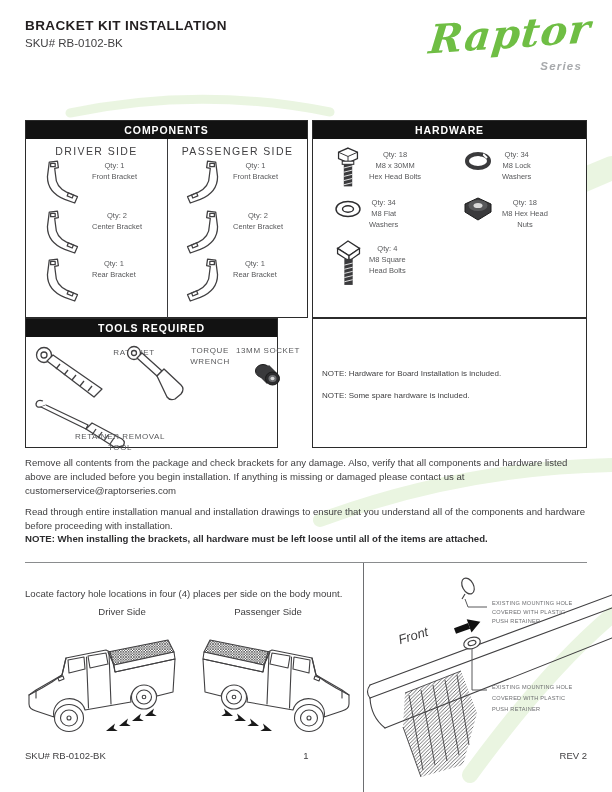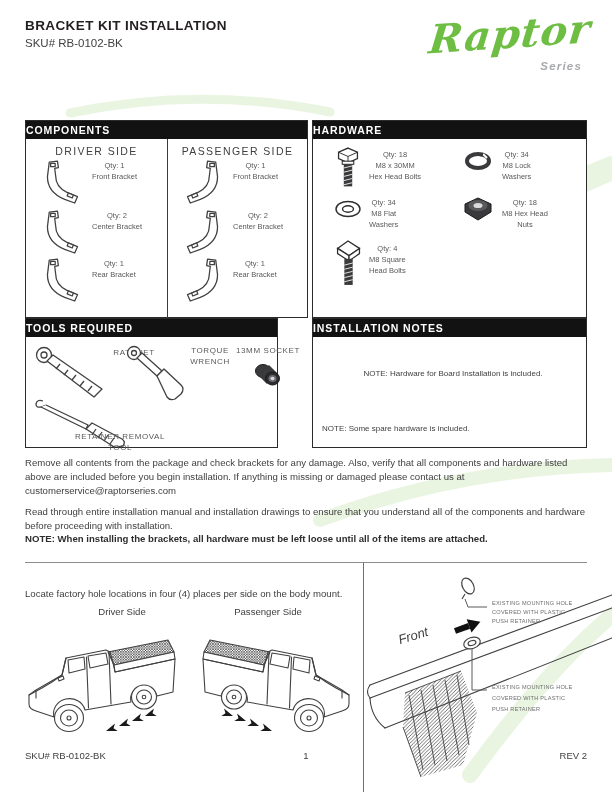--- a/index.html
+++ b/index.html
@@ -10,21 +10,21 @@
   .doc-title{left:25px;top:18px;font-size:13.5px;font-weight:bold;color:#231f20;letter-spacing:.4px;}
   .doc-sku{left:25px;top:37px;font-size:11.5px;color:#414042;}
   .logo{right:22px;top:10px;width:175px;height:62px;text-align:right;}
   .logo-script{display:inline-block;font-family:"DejaVu Serif",serif;font-style:italic;font-weight:bold;
                font-size:40px;line-height:48px;color:#6fbe44;transform:skewX(-10deg) rotate(-4deg);letter-spacing:1px;}
   .logo-sub{position:absolute;right:8px;bottom:0;font-size:11.5px;font-style:italic;font-weight:bold;
             color:#a7a9ac;letter-spacing:1.2px;margin-top:28px;}
   
   .box{position:absolute;border:1px solid #2b2b2b;background:#fff;box-sizing:border-box;}
   .box-bar{height:18px;background:#121212;color:#fff;font-size:10.5px;font-weight:bold;
-           letter-spacing:.9px;text-align:left;line-height:18px;}
+           letter-spacing:.9px;text-align:center;line-height:18px;}
   .col-title{position:absolute;top:24px;font-size:10.5px;letter-spacing:1.4px;color:#414042;text-align:center;width:141px;}
   .vdiv{position:absolute;width:1px;background:#3a3a3c;}
   .item-lbl{position:absolute;font-size:7.5px;line-height:11px;color:#58595b;text-align:center;}
   .tool-lbl{position:absolute;font-size:8px;letter-spacing:.6px;color:#58595b;text-align:center;line-height:11px;}
   .note-line{position:absolute;left:9px;font-size:8px;color:#414042;}
   
   .para{left:25px;width:564px;font-size:9.6px;line-height:14.2px;color:#414042;}
   .hr{left:25px;top:562px;width:562px;height:1px;background:#8a8c8e;}
   .vsep{left:363px;top:563px;width:1px;height:229px;background:#6d6e71;}
   .truck-lbl{font-size:9.6px;color:#414042;text-align:center;width:120px;}
@@ -248,23 +248,22 @@
         <line x1="62" y1="32" x2="58" y2="38"></line>
           <line x1="68" y1="35" x2="64" y2="41"></line>
           <line x1="74" y1="38" x2="70" y2="44"></line>
           <line x1="80" y1="41" x2="76" y2="47"></line>
       </g>
     </svg>
     <div class="tool-lbl" style="left:48px;top:82px;width:92px;margin-top:30px;">RETAINER REMOVAL TOOL</div>
   </div>
 
   <div class="box" style="left:312px;top:318px;width:275px;height:130px;">
-    <div class="box-bar">INSTALLATION NOTES</div>
-    <div class="note-line" style="top:50px;width:262px;text-align:center;">NOTE: Hardware for Board Installation is included.</div>
-    <div class="note-line" style="top:72px;width:262px;margin-top:33px;">NOTE: Some spare hardware is included.</div>
+    <div class="note-line" style="top:50px;width:262px;">NOTE: Hardware for Board Installation is included.</div>
+    <div class="note-line" style="top:72px;width:262px;">NOTE: Some spare hardware is included.</div>
   </div>
 
   <div class="abs para" style="top:456px;">Remove all contents from the package and check brackets for any damage. Also, verify that all components and hardware listed above are included before you begin installation. If anything is missing or damaged please contact us at customerservice@raptorseries.com</div>
   <div class="abs para" style="top:505px;">Read through entire installation manual and installation drawings to ensure that you understand all of the components and hardware before proceeding with installation.</div>
   <div class="abs para" style="top:532px;font-weight:bold;color:#2d2d2f;">NOTE: When installing the brackets, all hardware must be left loose until all of the items are attached.</div>
 
   <div class="abs hr"></div>
   <div class="abs vsep"></div>
 
   <div class="abs para" style="top:571px;width:322px;margin-top:16px;">Locate factory hole locations in four (4) places per side on the body mount.</div>

